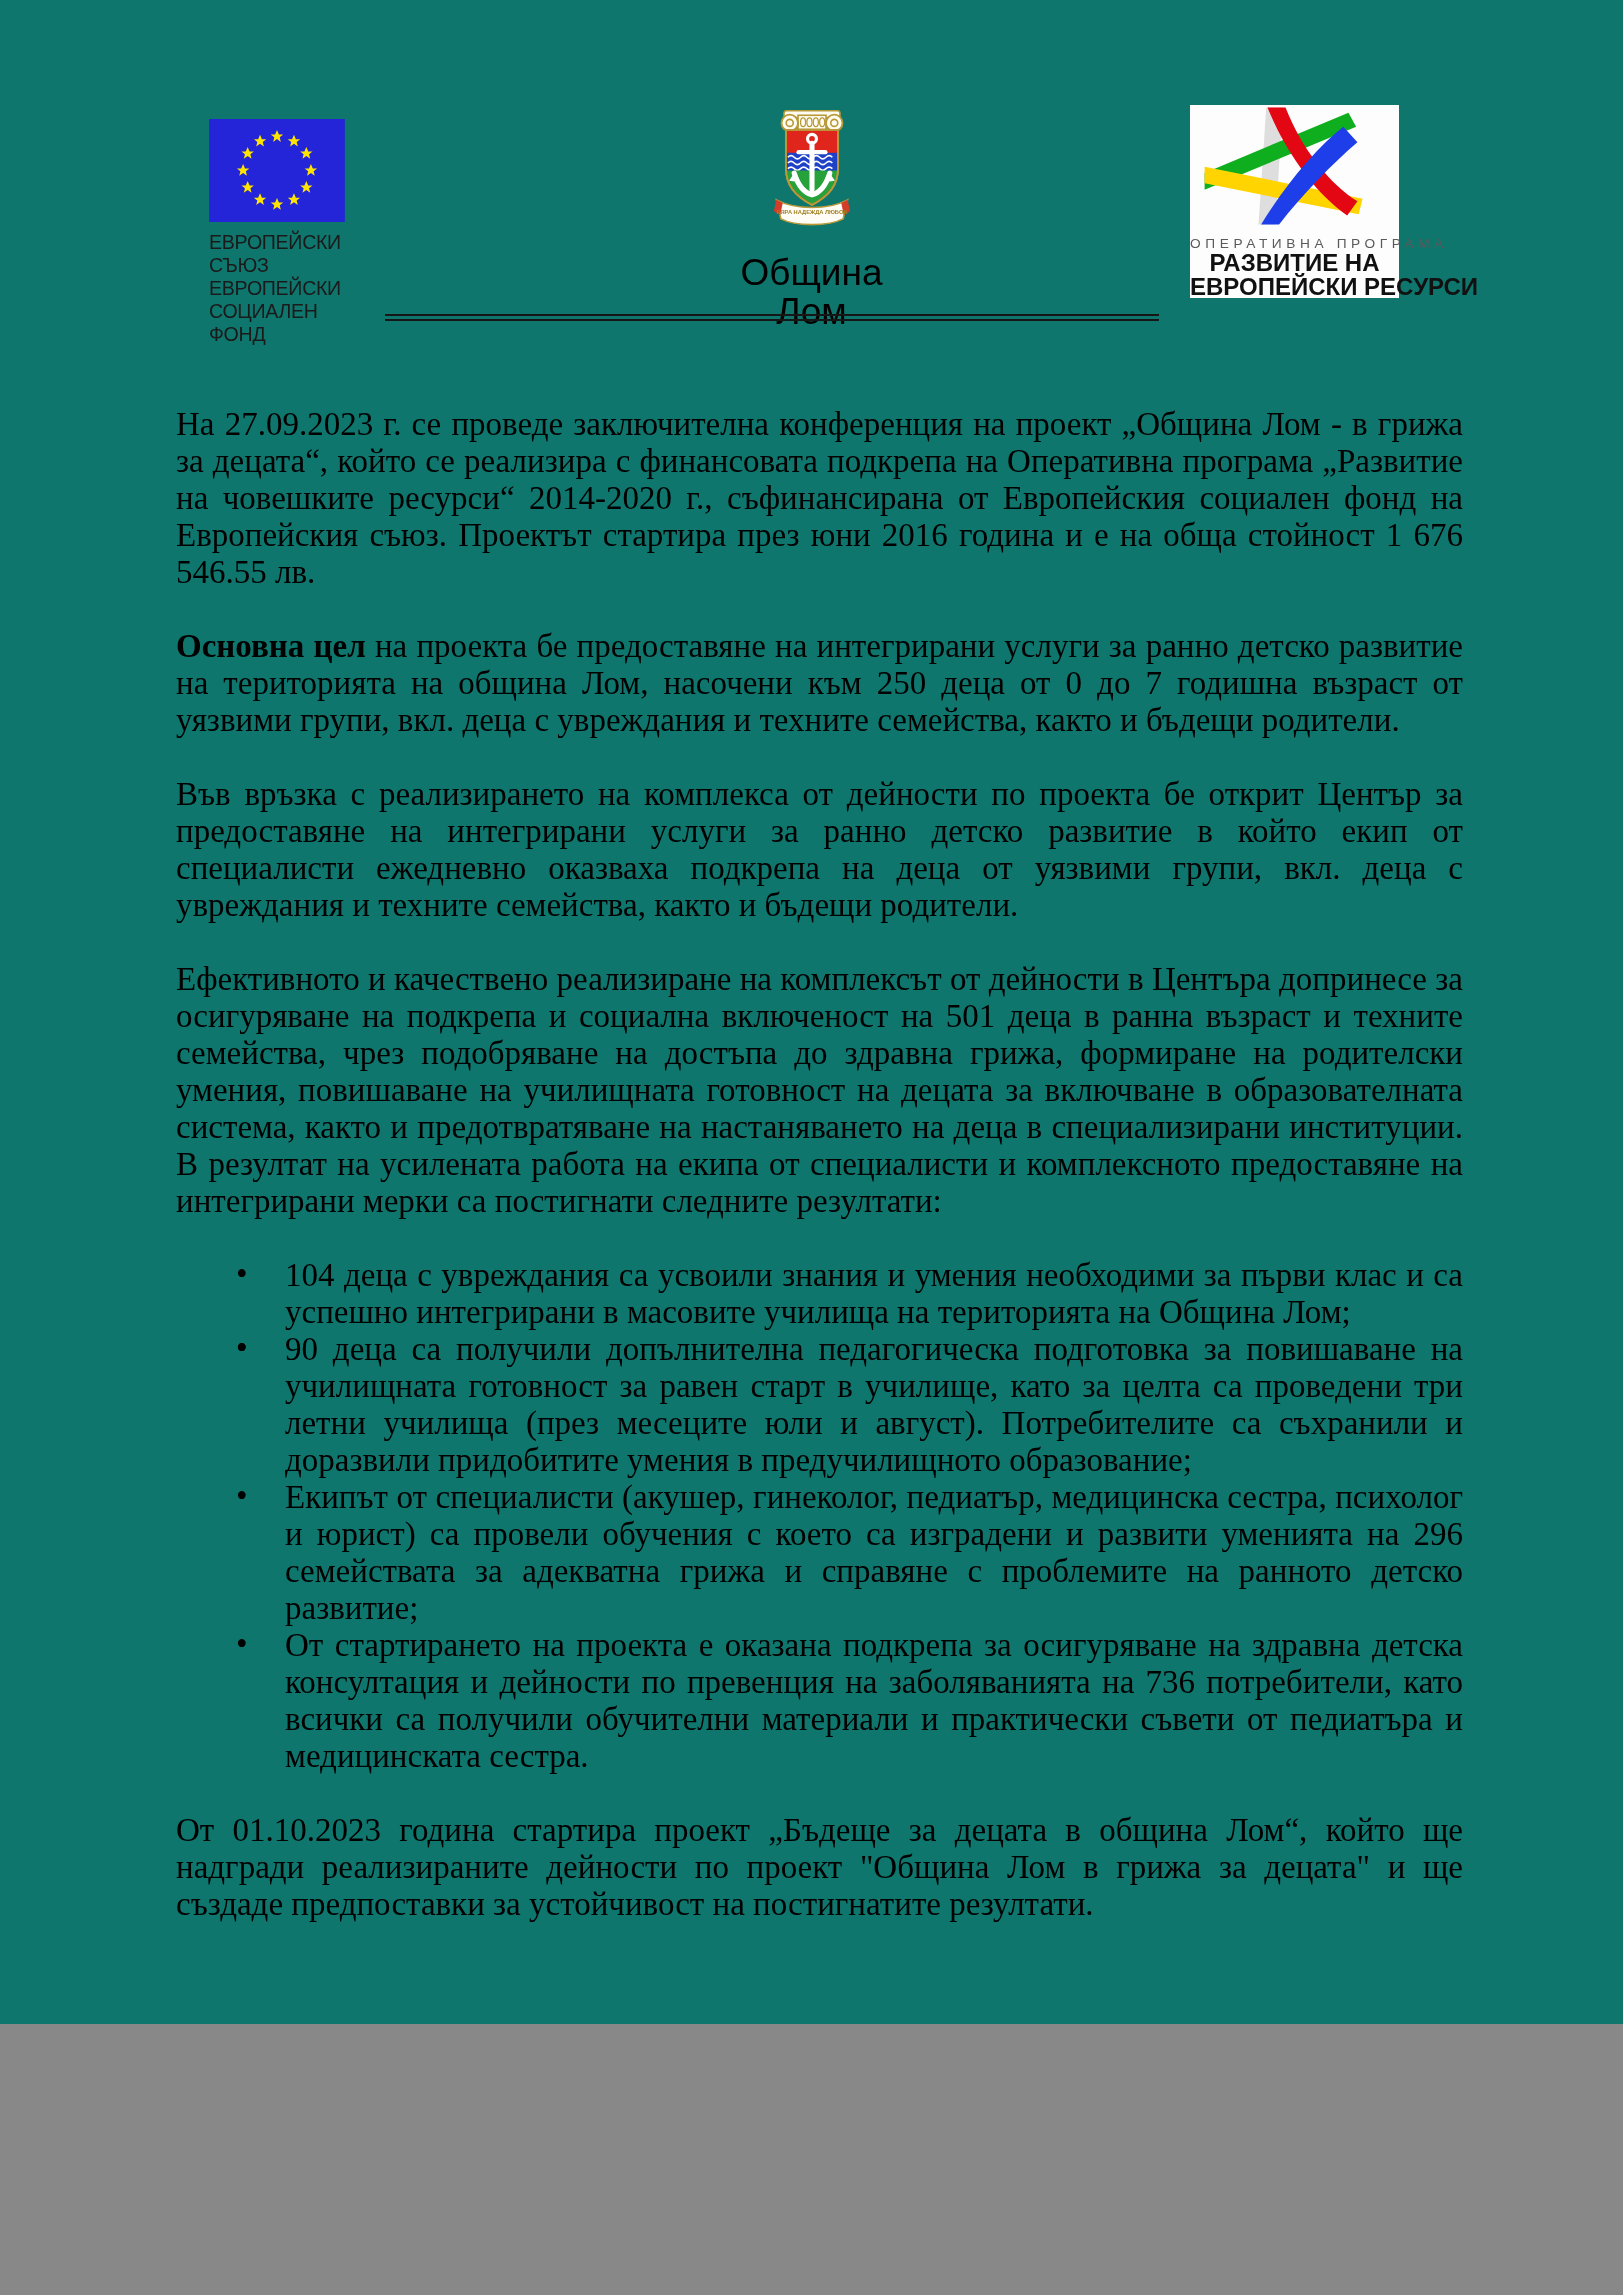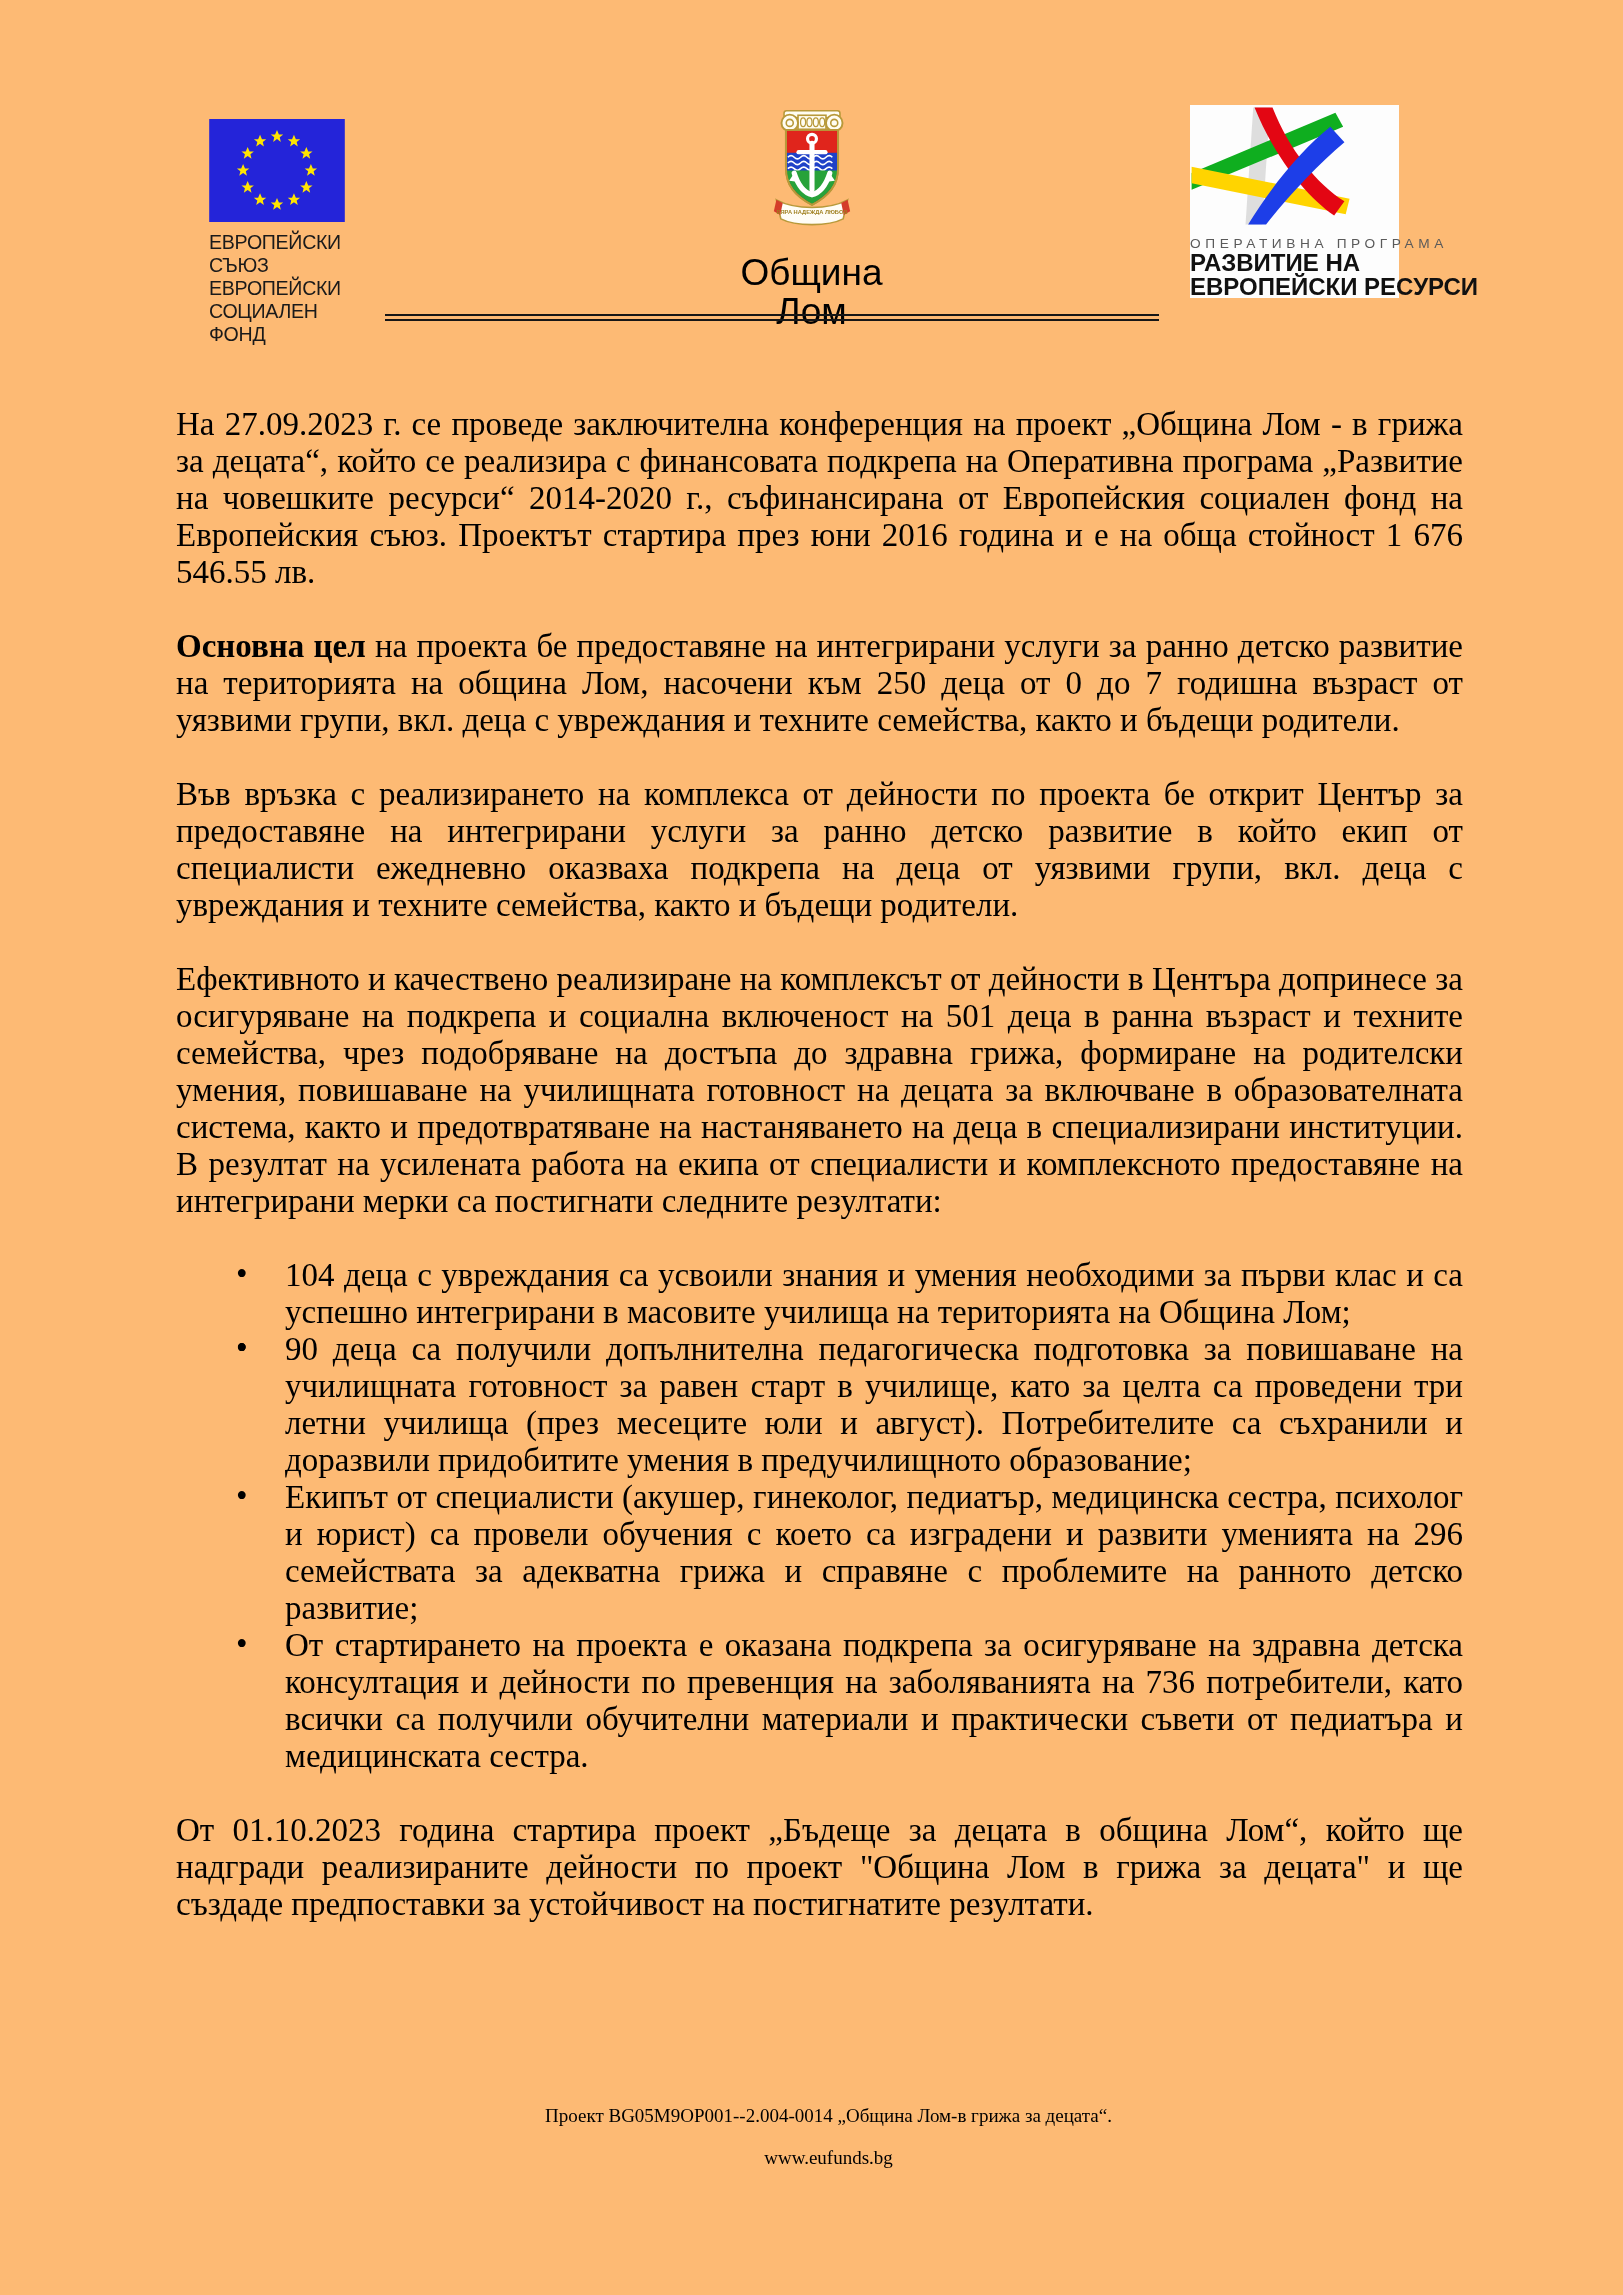--- a/index.html
+++ b/index.html
@@ -1,20 +1,20 @@
 <!DOCTYPE html>
 <html style="font-size:10.5px"><head>
 <meta charset="utf-8">
 <style>
   html,body{margin:0;padding:0;background:#888;}
   .page{
     position:relative;
     width:1623px;
-    height:2295px;
-    background:#fdba74;
+    height:2024px;
+    background:#0f766e;
     overflow:hidden;
     font-family:"Liberation Serif", serif;
     color:#000;
   }
 
   
   .eu-block{position:absolute;left:209px;top:119px;width:170px;}
   .eu-flag{display:block;}
   .eu-caption{
     margin-top:9.2px;
@@ -24,21 +24,21 @@
     color:#1a1a1a;
   }
   .arms-block{position:absolute;left:720px;top:107px;width:183px;text-align:center;}
   .arms-svg{display:inline-block;}
   .municipality-name{
     margin-top:19.6px;
     font-size:37px;
     line-height:39px;
     font-family:Liberation Sans, sans-serif;
   }
-  .op-block{position:absolute;left:1190px;top:105px;width:209px;text-align:left;background:#fdfdfd;}
+  .op-block{position:absolute;left:1190px;top:105px;width:209px;text-align:center;background:#fdfdfd;}
   .op-line1{
     margin-top:6.5px;
     font-family:"Liberation Sans", sans-serif;
     font-size:13.7px;line-height:15.7px;
     letter-spacing:4.6px;
     color:#5a5a5a;
     white-space:nowrap;
   }
   .op-line2,.op-line3{
     font-family:"Liberation Sans", sans-serif;

